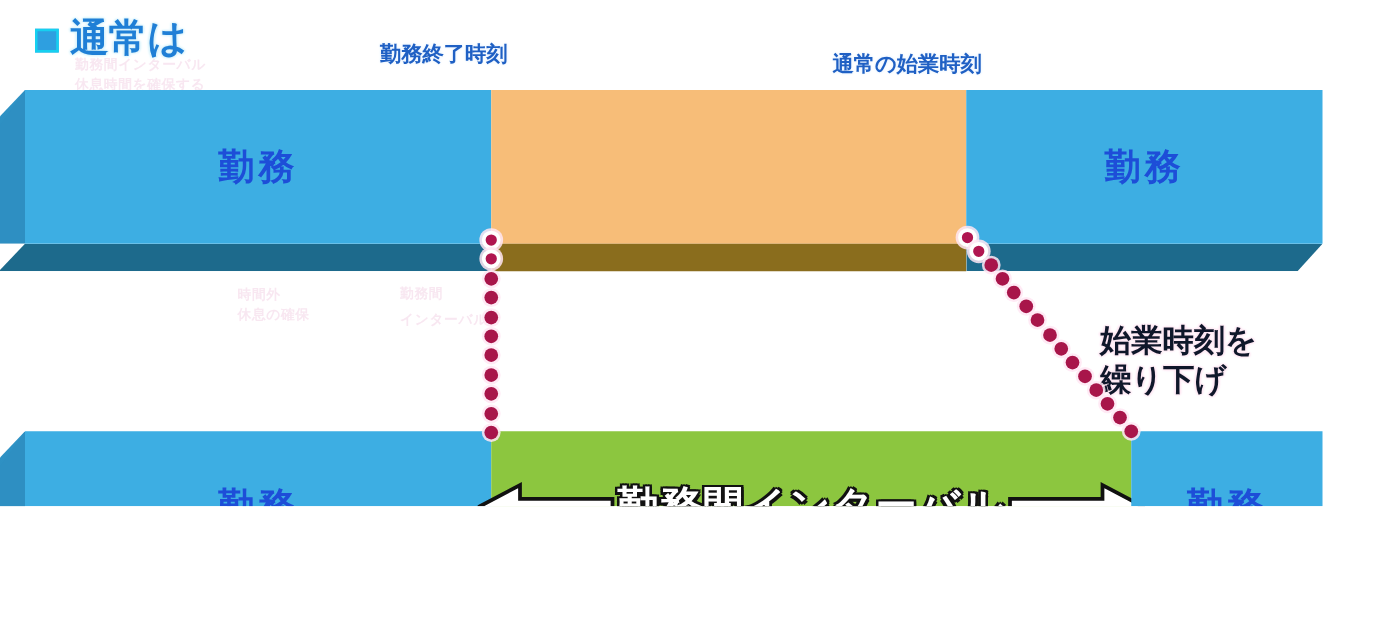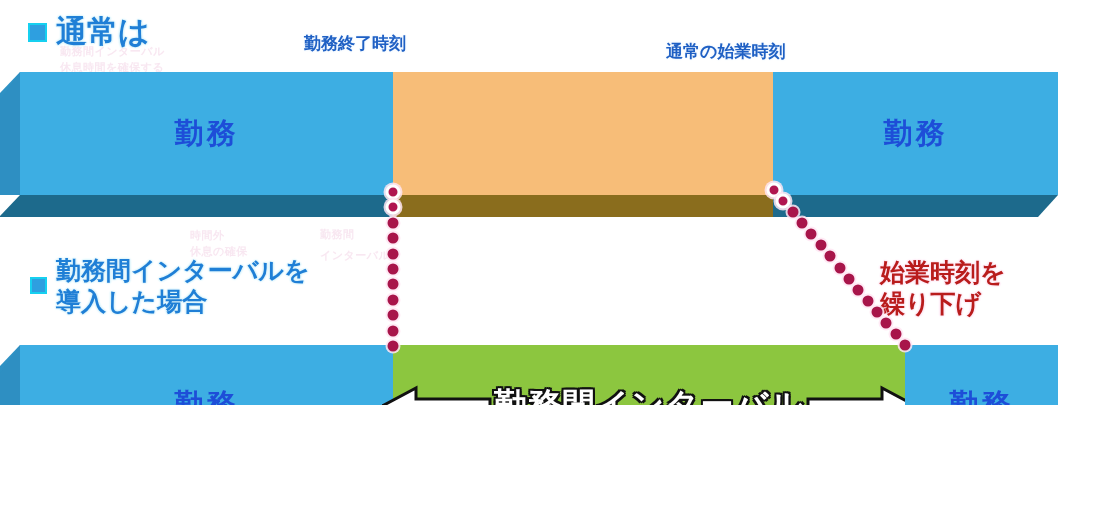--- a/index.html
+++ b/index.html
@@ -76,21 +76,21 @@
   #label-end-time{left:304px;top:32px;}
   #label-start-time{left:666px;top:40px;}
 
   
   #label-shift{
     position:absolute;
     left:880px;top:258px;
     font-size:25px;
     font-weight:700;
     line-height:1.22;
-    color:#b91c1c;
+    color:#0f172a;
     white-space:pre;
     text-shadow:
       0 0 2px #fde4f1,0 0 3px #fde4f1,
       1px 0 2px #fde4f1,-1px 0 2px #fde4f1;
   }
 
   
   .row{position:absolute;left:0;width:1100px;}
   #row-top{top:72px;height:145px;}
   #row-bottom{top:345px;height:148px;}
@@ -210,25 +210,20 @@
       <div class="ghost pinkish" style="left: 190px; top: 244px;">休息の確保</div>
       <div class="ghost pinkish" style="left: 320px; top: 227px;">勤務間</div>
       <div class="ghost pinkish" style="left: 320px; top: 248px;">インターバル</div>
     </div>
 
   <div class="heading" id="heading-normal">
     <span class="bullet-sq"></span>
     <span class="heading-text">通常は</span>
   </div>
 
-  <div class="heading" id="heading-interval">
-    <span class="bullet-sq"></span>
-    <span class="heading-text">勤務間インターバルを
-導入した場合</span>
-  </div>
 
   <div class="tick-label" id="label-end-time">勤務終了時刻</div>
   <div class="tick-label" id="label-start-time">通常の始業時刻</div>
 
   <div id="label-shift">始業時刻を
 繰り下げ</div>
 
   <div class="row" id="row-top">
 
     <div class="seg" style="left:20px;width:373px;">

